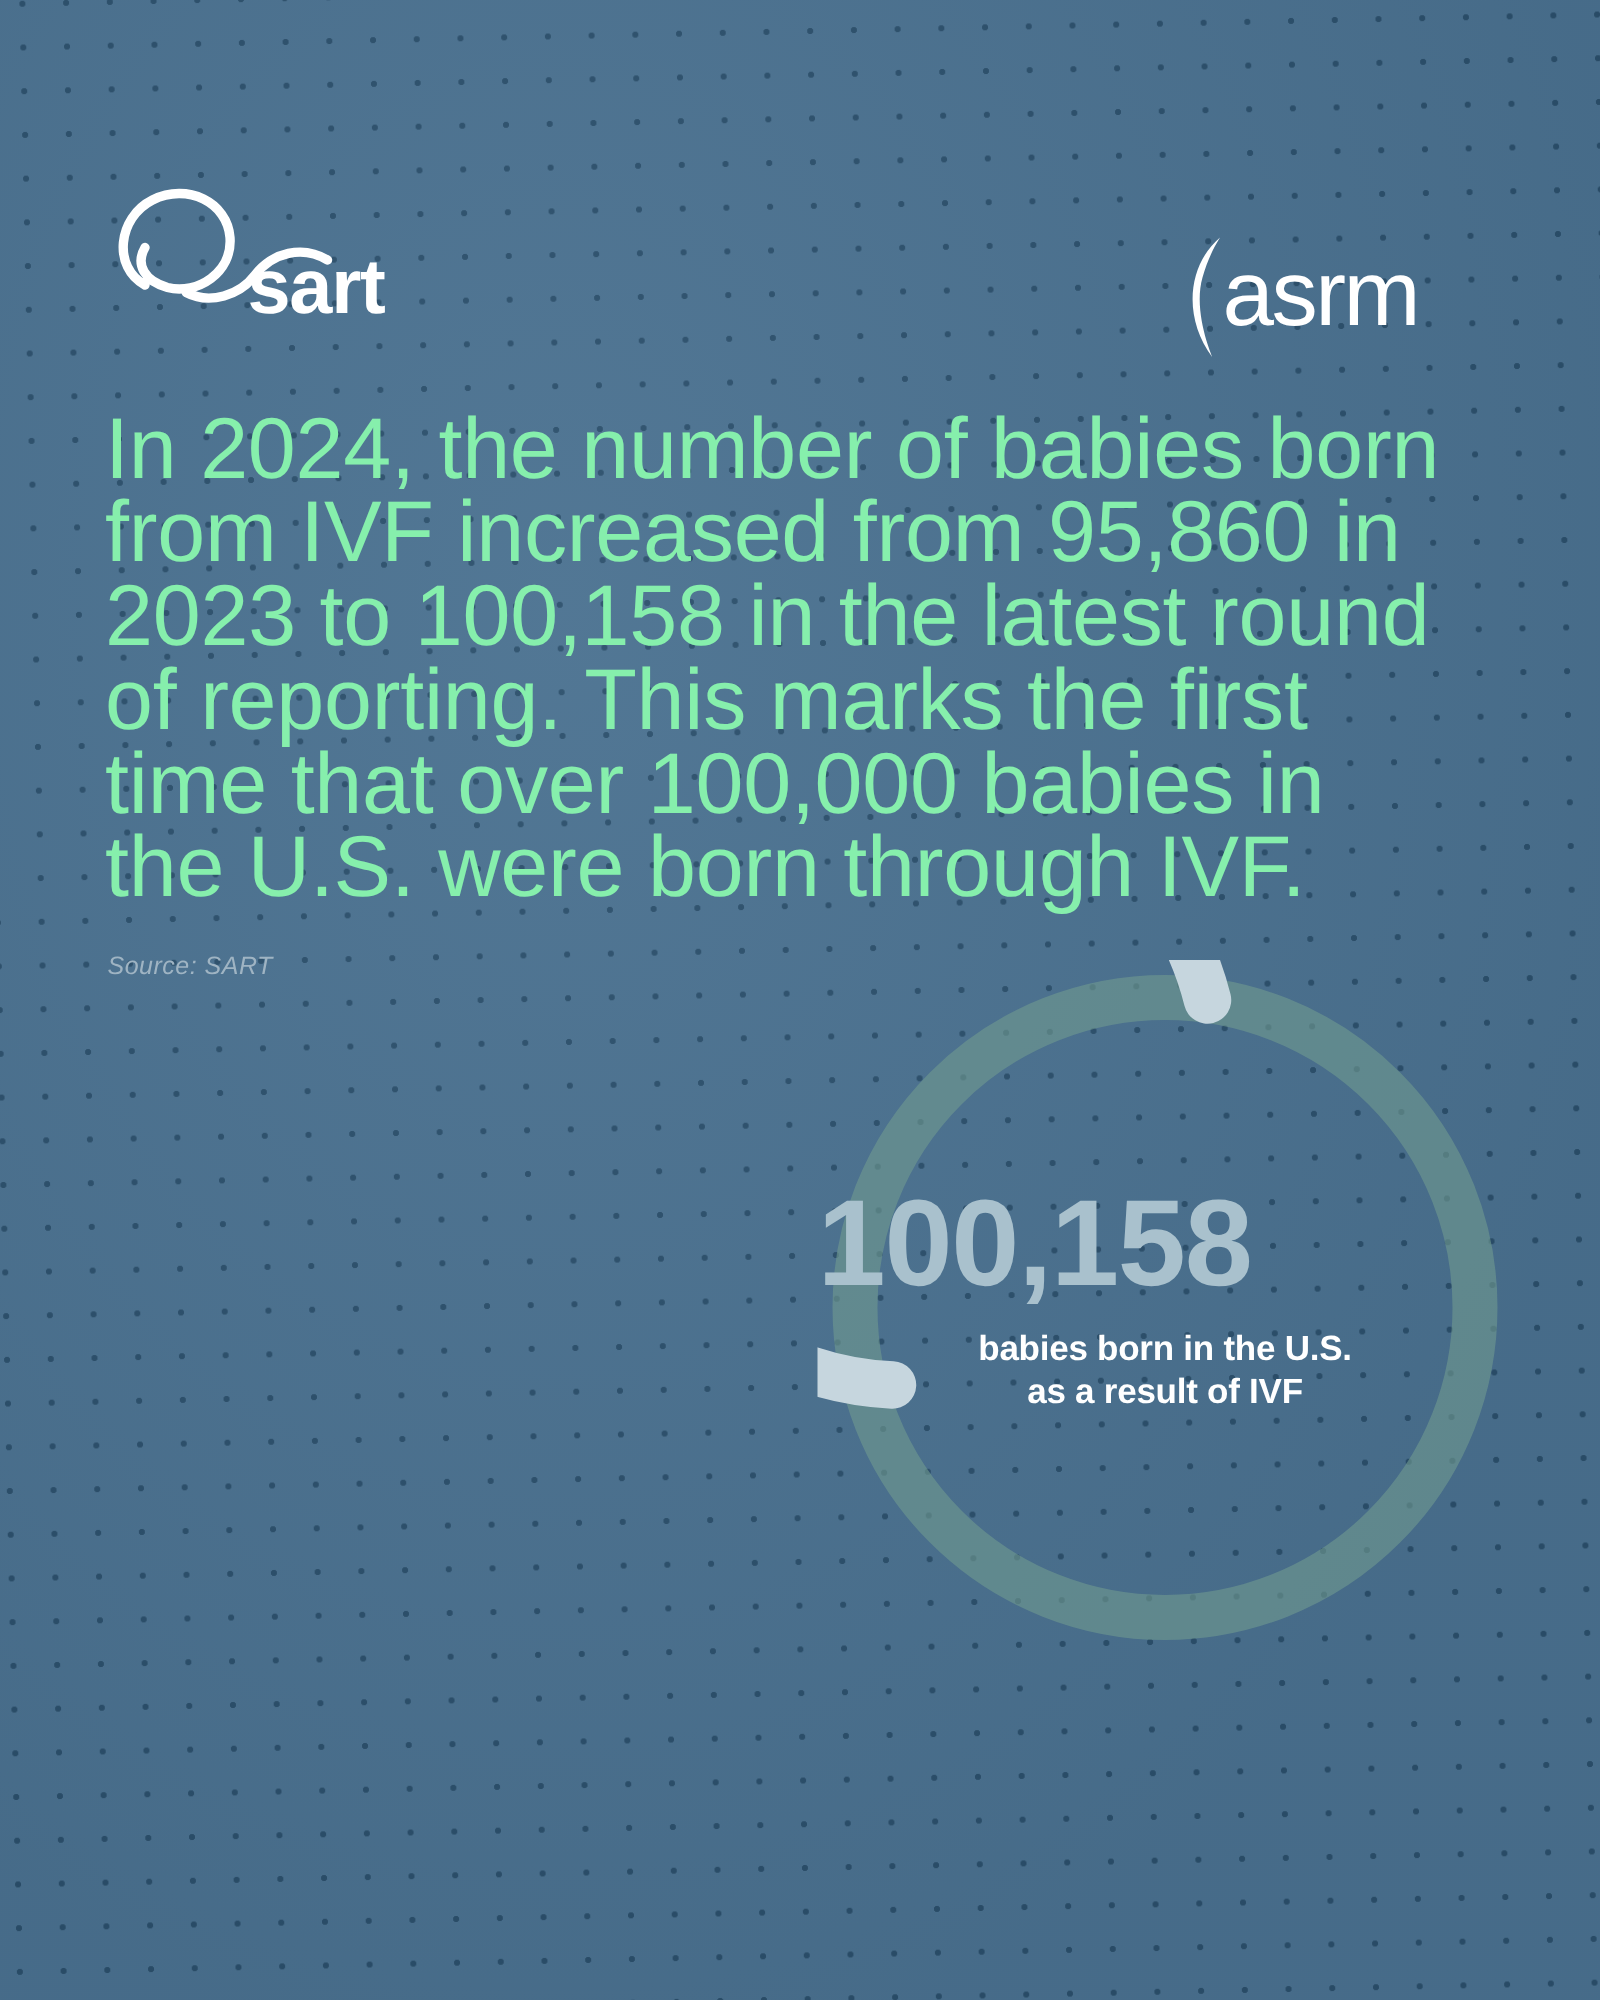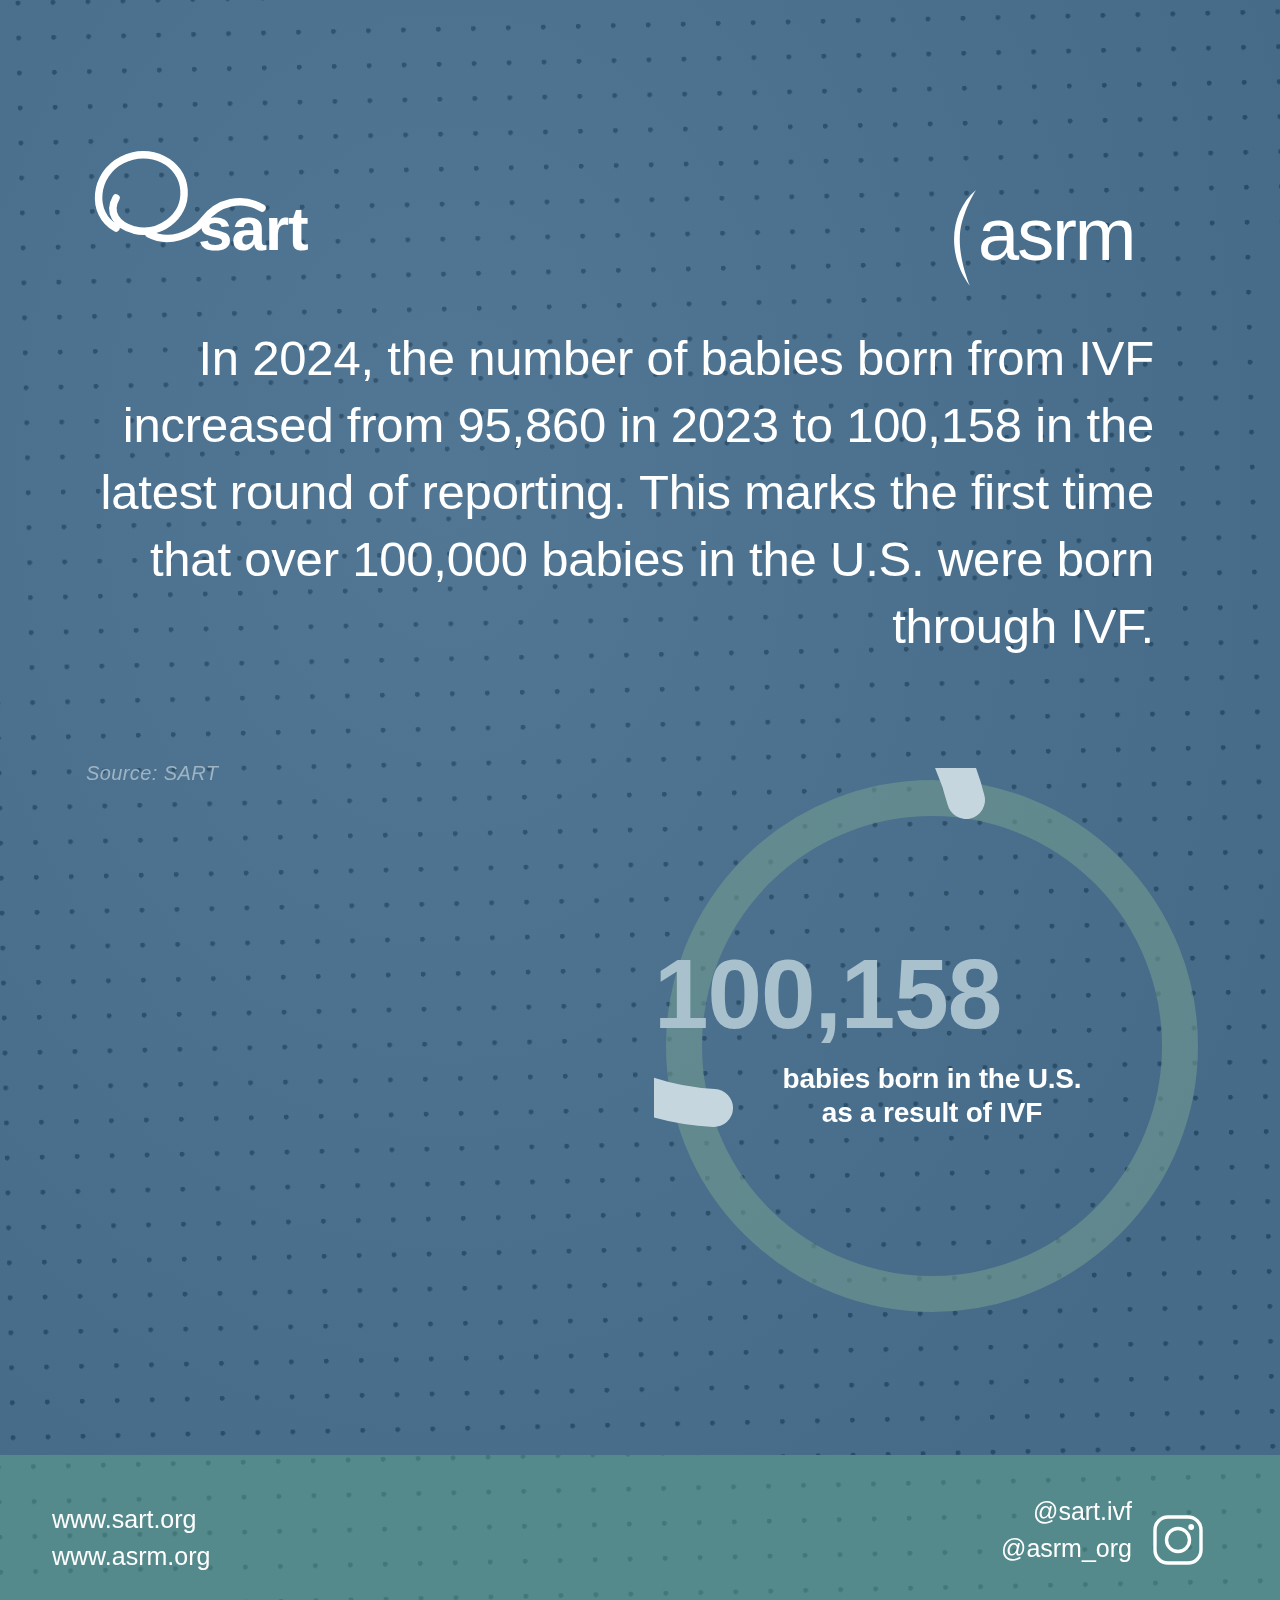--- a/index.html
+++ b/index.html
@@ -46,27 +46,26 @@
   }
   .sart-logo { position: absolute; left: 86px; top: 0; display: block; }
   .asrm-logo { position: absolute; right: 140px; top: 16px; display: block; margin-top: 32px; }
 
   
   .headline {
     position: absolute;
     left: 84px;
     top: 325px;
     width: 1070px;
-    color: #ffffff;
-    font-size: 49px;
+    color: #86efac;
+    font-size: 69px;
     line-height: 67px;
     font-weight: 300;
     letter-spacing: -0.2px;
     white-space: pre-line;
-    text-align: right;
   }
 
   .source {
     position: absolute;
     left: 86px;
     top: 762px;
     color: #9fb4c3;
     font-size: 20px;
     font-style: italic;
     letter-spacing: 0.4px;
@@ -204,31 +203,14 @@
       <path d="M 312 32
                A 248 248 0 1 0 60 340" fill="none" stroke="#c6d6de" stroke-width="38" stroke-linecap="round"></path>
     </svg>
   </div>
 
   <div class="stat-number">100,158</div>
 
   <div class="stat-caption">babies born in the U.S.
 as a result of IVF</div>
 
-  <div class="footer">
-    <div class="footer-dots"></div>
-
-    <div class="footer-left">www.sart.org
-www.asrm.org</div>
-
-    <div class="footer-right">@sart.ivf
-@asrm_org</div>
-
-    <div class="ig-icon">
-      <svg width="54" height="54" viewBox="0 0 54 54" aria-hidden="true">
-        <rect x="4" y="4" width="46" height="46" rx="13" ry="13" fill="none" stroke="#ffffff" stroke-width="3.4"></rect>
-        <circle cx="27" cy="27" r="11.5" fill="none" stroke="#ffffff" stroke-width="3.4"></circle>
-        <circle cx="40.2" cy="14" r="2.9" fill="#ffffff"></circle>
-      </svg>
-    </div>
-  </div>
 
 </div>
 
 </body></html>

